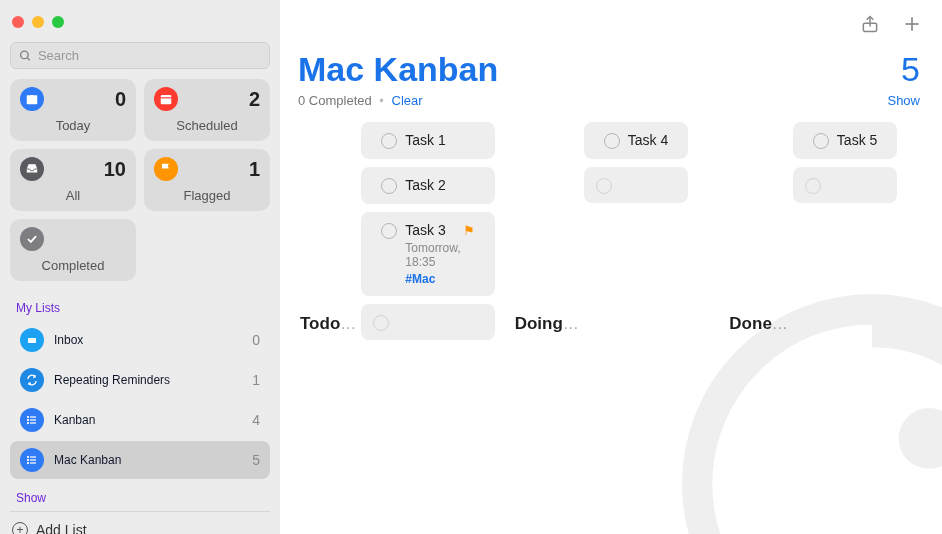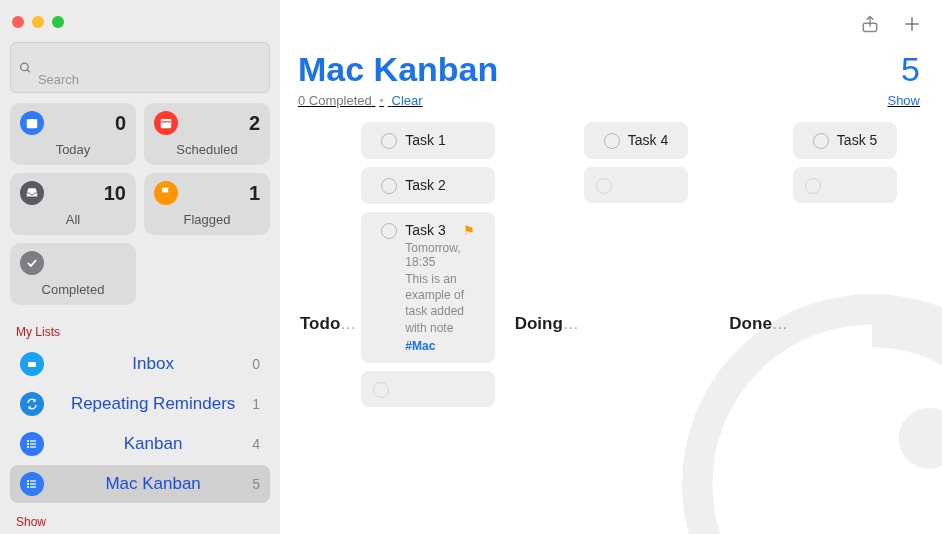--- a/index.html
+++ b/index.html
@@ -36,21 +36,20 @@
     background: #e2e2e2;
     border: 1px solid #d0d0d0;
     border-radius: 6px;
     padding: 5px 8px;
     margin-bottom: 10px;
   }
   .search input {
     border: none; outline: none; background: transparent;
     font-size: 13px; color: #555; width: 100%;
     margin-left: 6px;
-    margin-top: 24px;
   }
   .search input::placeholder { color: #989898; }
 
   .smart-grid {
     display: grid;
     grid-template-columns: 1fr 1fr;
     gap: 8px;
     margin-bottom: 8px;
   }
   .smart-tile {
@@ -66,39 +65,39 @@
   .smart-tile.single { grid-column: 1 / 2; }
   .tile-top { display: flex; justify-content: space-between; align-items: center; }
   .tile-icon {
     width: 24px; height: 24px; border-radius: 50%;
     display: flex; align-items: center; justify-content: center;
   }
   .tile-count { font-size: 20px; font-weight: 700; color: #222; }
   .tile-label { font-size: 13px; color: #555; font-weight: 500; text-align: center; }
 
   .section-title {
-    font-size: 12px; color: #b91c1c;
+    font-size: 12px; color: #6d28d9;
     margin: 12px 0 6px 6px; font-weight: 500;
   }
 
   .list-rows { display: flex; flex-direction: column; gap: 2px; }
   .list-row {
     display: flex; align-items: center;
     padding: 7px 10px;
     border-radius: 8px;
     cursor: pointer;
   }
   .list-row.selected { background: #d0d0d0; }
   .list-row .list-icon {
     width: 24px; height: 24px; border-radius: 50%;
     display: flex; align-items: center; justify-content: center;
     margin-right: 10px;
     flex-shrink: 0;
   }
-  .list-row .list-name { flex: 1; font-size: 17px; color: #1d4ed8; text-align: center; }
+  .list-row .list-name { flex: 1; font-size: 12px; color: #0f172a; }
   .list-row .list-count { font-size: 14px; color: #8a8a8a; }
 
   .add-list-bar {
     margin-top: auto;
     border-top: 1px solid #d5d5d5;
     padding: 10px 6px 10px 2px;
     display: flex; align-items: center;
     font-size: 14px; color: #333;
     cursor: pointer;
     background: #ececec;
@@ -128,21 +127,20 @@
   .header {
     display: flex; justify-content: space-between; align-items: flex-start;
     padding: 10px 22px 2px 18px;
   }
   .header-title { font-size: 34px; font-weight: 800; color: #1a73e8; }
   .header-count { font-size: 34px; font-weight: 400; color: #1a73e8; }
   .subheader {
     display: flex; justify-content: space-between; align-items: center;
     padding: 2px 22px 14px 18px;
     font-size: 13px;
-    text-decoration: underline;
   }
   .subheader-left { color: #777; }
   .subheader-left .clear-link { color: #1a73e8; cursor: pointer; }
   .subheader-left .dot { color: #bbb; margin: 0 4px; }
   .show-link { color: #1a73e8; cursor: pointer; }
 
   .columns {
     display: flex;
     gap: 18px;
     padding: 0 18px;
@@ -396,21 +394,20 @@
         </div>
         <div class="card">
           <div class="card-main">
             <div class="card-check"></div>
             <div class="card-body">
               <div class="card-title-row">
                 <div class="card-title">Task 3</div>
                 <span class="flag-icon">⚑</span>
               </div>
               <div class="card-date">Tomorrow, 18:35</div>
-              <div class="card-note">This is an example of task added with note</div>
               <div class="card-tag">#Mac</div>
             </div>
           </div>
         </div>
         <div class="card empty">
           <div class="card-main">
               <div class="card-check"></div>
             </div>
         </div>
       </div>

